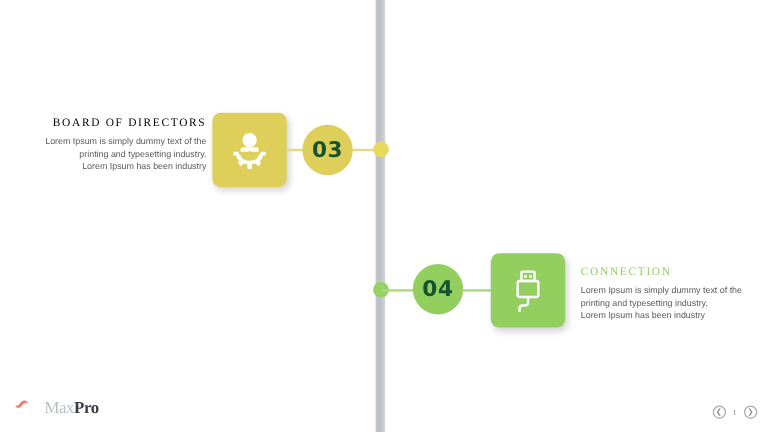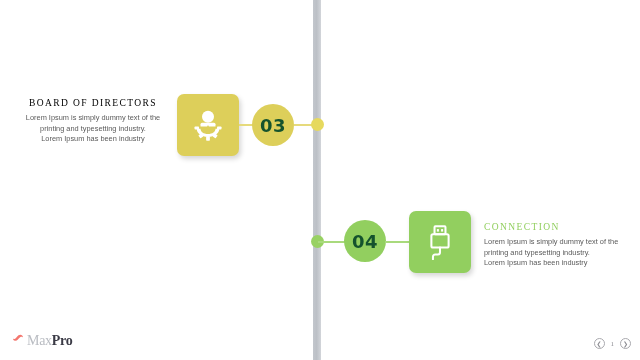--- a/index.html
+++ b/index.html
@@ -99,21 +99,21 @@
   .align-right { text-align: right; }
   .align-left  { text-align: left; }
 
   
   .logo {
     position: absolute;
     left: 12px;
     bottom: 10px;
     display: flex;
     align-items: center;
-    gap: 2px;
+    gap: 12px;
   }
   .logo-mark { display: block; }
   .logo-text {
     font-family: "Liberation Serif", serif;
     font-size: 14px;
     letter-spacing: -0.3px;
   }
   .logo-max { color: #b9bcc2; }
   .logo-pro { color: #3b3b46; font-weight: bold; }
 
@@ -149,21 +149,21 @@
 </style>
 </head>
 <body>
 
 <div class="slide">
 
   <div class="timeline-bar"></div>
 
   <div class="row">
 
-    <div class="textblock align-right" style="left:14px; top:98px; width:158px;text-align:center;">
+    <div class="textblock align-right" style="left:14px; top:98px; width:158px;">
       <div class="tb-title">BOARD OF DIRECTORS</div>
       <div class="tb-body">Lorem Ipsum is simply dummy text of the
 printing and typesetting industry.
 Lorem Ipsum has been industry</div>
     </div>
 
     <div class="tile" style="left:177px; top:94px; background:#ddcf5a;">
       <span>
         <svg width="36" height="36" viewBox="0 0 48 48">
           <g fill="#ffffff">

